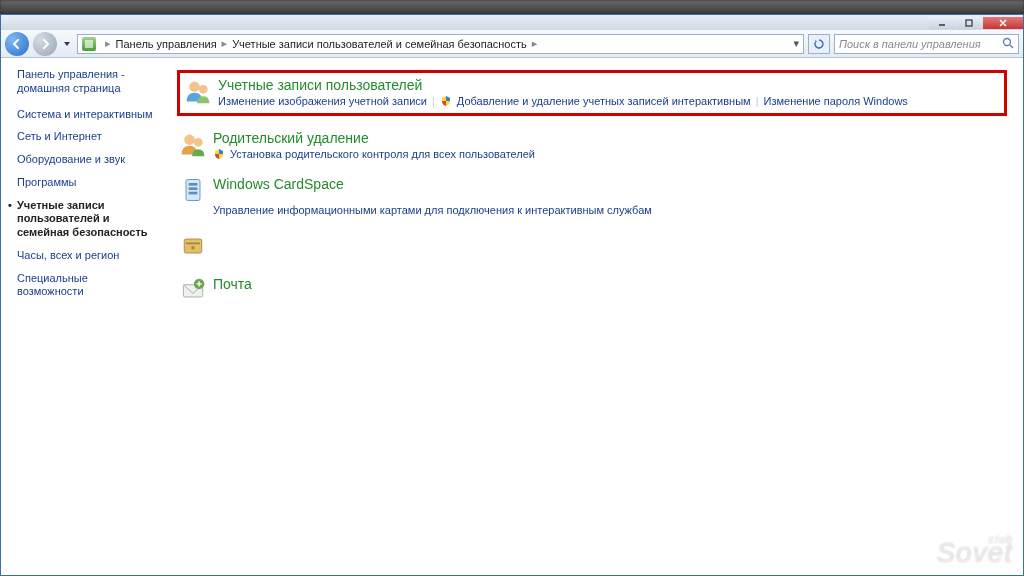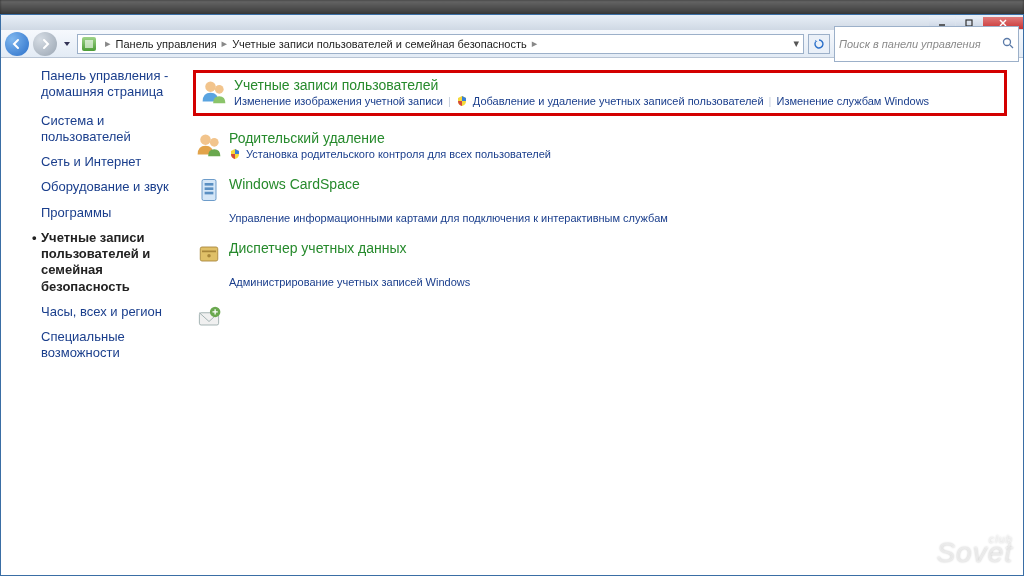--- a/index.html
+++ b/index.html
@@ -14,39 +14,39 @@
   .winbtn.close { background: linear-gradient(#e07a7a,#c93434); width: 40px; }
   .toolbar { height: 28px; background: linear-gradient(#f6f9fd,#e3ebf5); border-bottom: 1px solid #b8c4d4; display: flex; align-items: center; padding: 0 4px; gap: 4px; }
   .nav-btn { width: 24px; height: 24px; border-radius: 50%; display: flex; align-items: center; justify-content: center; }
   .nav-back { background: radial-gradient(circle at 30% 30%, #7fb7ef, #2a6fc9); }
   .nav-fwd { background: radial-gradient(circle at 30% 30%, #d5dce4, #9aa5b2); }
   .nav-hist { width: 12px; display: flex; align-items: center; justify-content: center; color: #335; }
   .addressbar { flex: 1; height: 20px; background: #fff; border: 1px solid #9cb0c9; display: flex; align-items: center; padding: 0 4px; font-size: 11px; color: #222; }
   .addressbar .cp-icon { width: 14px; height: 14px; margin-right: 4px; display: inline-flex; align-items: center; justify-content: center; background: linear-gradient(#9fd48a,#4c9c36); border-radius: 2px; }
   .addressbar .sep { margin: 0 5px; color: #888; }
   .refresh-box { width: 22px; height: 20px; border: 1px solid #9cb0c9; background: #eaf0f8; display: flex; align-items: center; justify-content: center; color: #2a6fc9; }
-  .searchbox { width: 185px; height: 36px; border: 1px solid #9cb0c9; background: #fff; display: flex; align-items: center; justify-content: space-between; padding: 0 4px; font-size: 11px; color: #8a8a8a; font-style: italic; }
+  .searchbox { width: 185px; height: 20px; border: 1px solid #9cb0c9; background: #fff; display: flex; align-items: center; justify-content: space-between; padding: 0 4px; font-size: 11px; color: #8a8a8a; font-style: italic; }
   .searchbox .mag { color: #5a7aa8; }
   .body-area { display: flex; height: calc(100% - 43px); }
-  .sidebar { width: 160px; padding: 10px 6px 10px 24px; font-size: 13px; color: #1a3e8c; margin-left: 16px; }
+  .sidebar { width: 160px; padding: 10px 6px 10px 16px; font-size: 11px; color: #1a3e8c; }
   .sidebar .heading { color: #1a3e8c; margin-bottom: 12px; line-height: 1.25; }
   .sidebar a { display: block; color: #1a3e8c; text-decoration: none; margin-bottom: 9px; line-height: 1.25; cursor: pointer; }
   .sidebar a.current { color: #222; font-weight: bold; position: relative; padding-left: 0; }
   .sidebar a.current::before { content: "•"; position: absolute; left: -9px; color: #222; }
   .main { flex: 1; padding: 12px 16px; font-size: 11px; }
   .category { display: flex; align-items: flex-start; margin-bottom: 12px; padding: 2px; }
   .category.highlight { border: 3px solid #d30000; padding: 4px 6px 6px 4px; }
   .cat-icon { width: 28px; height: 28px; flex: 0 0 28px; display: flex; align-items: center; justify-content: center; margin-right: 6px; }
   .cat-body { flex: 1; }
   .cat-title { color: #268a2c; font-size: 14px; text-decoration: none; }
   .subline { display: flex; flex-wrap: wrap; align-items: center; gap: 5px; margin-top: 2px; }
   .sublink { color: #1a3e8c; text-decoration: none; font-size: 11px; cursor: pointer; }
   .divider { color: #c5cedb; }
   .shield { width: 12px; height: 12px; display: inline-flex; }
-  .desc { color: #1a3e8c; font-size: 11px; margin-top: 20px; }
+  .desc { color: #1a3e8c; font-size: 11px; margin-top: 12px; }
   .watermark { position: absolute; right: 10px; bottom: 6px; font-family: cursive; font-size: 28px; color: rgba(255,255,255,0.55); letter-spacing: 1px; text-shadow: 0 0 2px rgba(0,0,0,0.25); pointer-events: none; font-style: italic; }
   .watermark .small { font-size: 11px; display: block; text-align: right; margin-bottom: -8px; }
 </style>
 </head>
 <body>
 
 <div class="taskbar-blur"></div>
 
 <div class="window-frame">
 
@@ -113,21 +113,21 @@
             <line x1="8" y1="8" x2="11" y2="11" stroke="#5a7aa8" stroke-width="1.3"></line>
           </svg>
       </span>
     </div>
   </div>
 
   <div class="body-area">
     <nav class="sidebar">
       <div class="heading">Панель управления - домашняя страница</div>
       <div id="sidebar-items">
-          <a>Система и пользователей</a>
+          <a>Система и интерактивным</a>
           <a>Сеть и Интернет</a>
           <a>Оборудование и звук</a>
           <a>Программы</a>
           <a class="current">Учетные записи пользователей и семейная безопасность</a>
           <a>Часы, всех и регион</a>
           <a>Специальные возможности</a>
         </div>
     </nav>
     <div class="main">
       <div id="categories">
@@ -143,23 +143,23 @@
             <div class="cat-body"><a class="cat-title">Учетные записи пользователей</a><div class="subline">
                 <a class="sublink">Изменение изображения учетной записи</a>
                 <span class="divider">|</span>
                 <span class="shield">
                   <svg viewBox="0 0 12 12">
                     <path d="M6 1 L10 3 V6 Q10 10 6 11 Q2 10 2 6 V3 Z" fill="#f5d93a"></path>
                     <path d="M6 1 L10 3 V6 H6 Z" fill="#3a7fd5"></path>
                     <path d="M6 6 H2 V6 Q2 10 6 11 Z" fill="#d54a3a"></path>
                   </svg>
                 </span>
-                <a class="sublink">Добавление и удаление учетных записей пользователей</a>
+                <a class="sublink">Добавление и удаление учетных записей интерактивным</a>
                 <span class="divider">|</span>
-                <a class="sublink">Изменение службам Windows</a>
+                <a class="sublink">Изменение пароля Windows</a>
               </div></div>
           </div>
           <div class="category">
             <div class="cat-icon">
               <svg viewBox="0 0 32 32">
                 <circle cx="12" cy="11" r="6" fill="#f2c48c"></circle>
                 <path d="M3 28 Q3 18 12 18 Q21 18 21 28 Z" fill="#e2a34a"></path>
                 <circle cx="22" cy="14" r="5" fill="#f2c48c"></circle>
                 <path d="M15 30 Q15 22 22 22 Q29 22 29 30 Z" fill="#6aa84f"></path>
               </svg>
@@ -187,31 +187,31 @@
             <div class="cat-body"><a class="cat-title">Windows CardSpace</a><div class="desc"><a class="sublink">Управление информационными картами для подключения к интерактивным службам</a></div></div>
           </div>
           <div class="category">
             <div class="cat-icon">
               <svg viewBox="0 0 32 32">
                 <rect x="6" y="8" width="20" height="16" rx="2" fill="#e0c068" stroke="#a8863a"></rect>
                 <rect x="8" y="12" width="16" height="2" fill="#a8863a"></rect>
                 <circle cx="16" cy="18" r="2" fill="#a8863a"></circle>
               </svg>
             </div>
-            <div class="cat-body"><a class="cat-title">Диспетчер учетных данных</a><div class="desc"><a class="sublink">Администрирование учетных записей Windows</a></div></div>
           </div>
           <div class="category">
             <div class="cat-icon">
               <svg viewBox="0 0 32 32">
                 <rect x="5" y="10" width="22" height="14" rx="2" fill="#f0f0f0" stroke="#9aa"></rect>
                 <path d="M5 10 L16 20 L27 10" stroke="#9aa" fill="none"></path>
                 <circle cx="23" cy="9" r="6" fill="#6aa84f"></circle>
                 <path d="M23 6 L23 12 M20 9 L26 9" stroke="#fff" stroke-width="1.5"></path>
               </svg>
             </div>
+            <div class="cat-body"><a class="cat-title">Почта</a></div>
           </div>
         </div>
     </div>
   </div>
 
   <div class="watermark">
     <span class="small">club</span>
     <span>Sovet</span>
   </div>
 </div>

